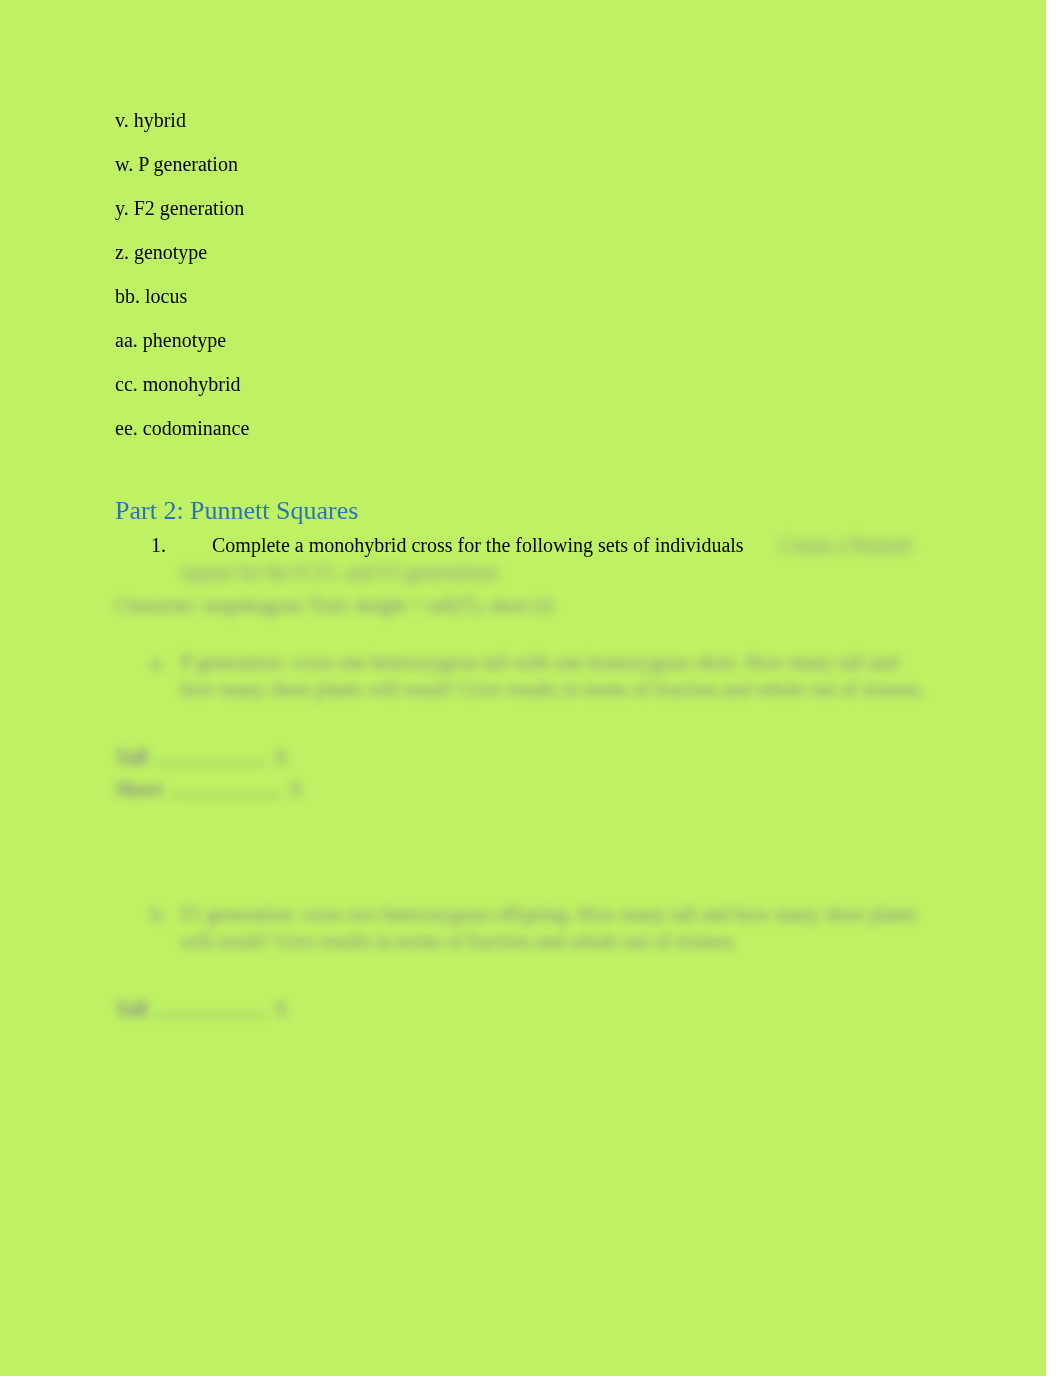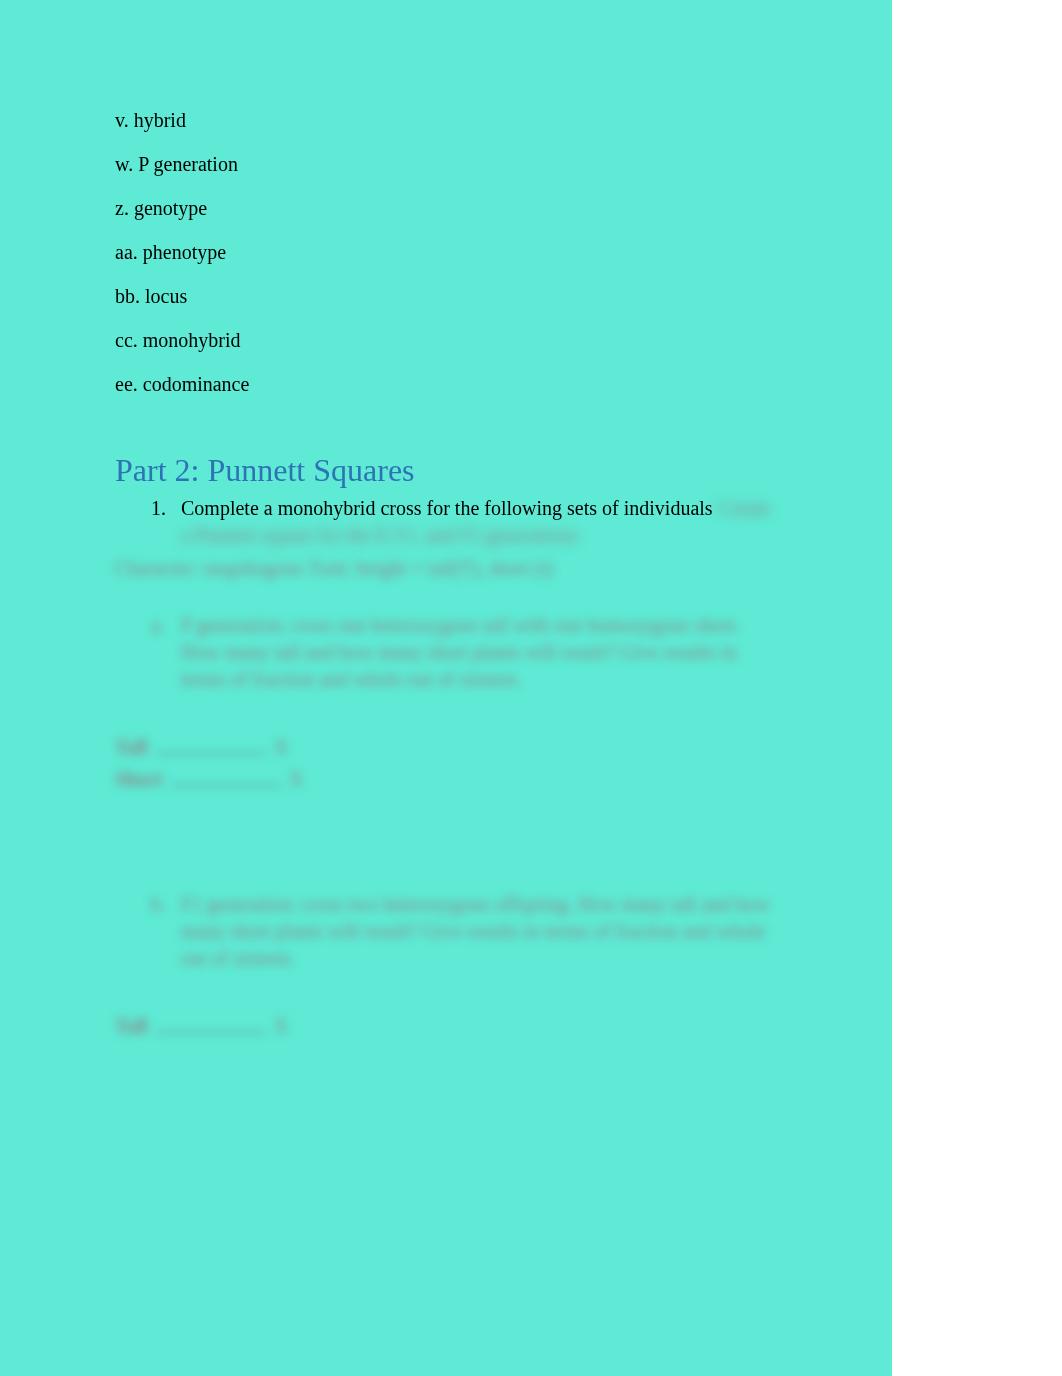--- a/index.html
+++ b/index.html
@@ -2,39 +2,39 @@
 <html><head>
 <meta charset="utf-8">
 <style>
   html, body {
     margin: 0;
     padding: 0;
     background: #ffffff;
     width: 1062px;
   }
   .page {
-    width: 892px;
+    width: 1046px;
     height: 1376px;
-    background: #5eead4;
+    background: #bef264;
     font-family: "Times New Roman", Times, serif;
     color: #000000;
     position: relative;
     box-sizing: border-box;
     padding: 110px 115px 0 115px;
   }
   .term-list {
     font-size: 20px;
     line-height: 1.0;
   }
   .term-item {
     margin-bottom: 24px;
   }
   .section-heading {
     color: #2e74b5;
-    font-size: 32px;
+    font-size: 26px;
     font-weight: normal;
     margin-top: 58px;
     margin-bottom: 6px;
   }
   .num-list {
     font-size: 20px;
     margin: 0;
     padding: 0;
   }
   .num-item {
@@ -45,20 +45,21 @@
   .num-item .num-mark {
     width: 30px;
     flex-shrink: 0;
   }
   .num-item .num-body {
     flex: 1;
   }
   .instruction-line {
     font-size: 20px;
     line-height: 1.35;
+    margin-left: 31px;
   }
   .blur-strong {
     filter: blur(6px);
     color: #888;
   }
   .blur-med {
     filter: blur(5px);
     color: #888;
   }
   .blur-row {
@@ -106,23 +107,24 @@
   }
 </style>
 </head>
 <body>
 
 <div class="page">
 
   <div class="term-list">
     <div class="term-item">v. hybrid</div>
     <div class="term-item">w. P generation</div>
+    <div class="term-item">y. F2 generation</div>
     <div class="term-item">z. genotype</div>
+    <div class="term-item">bb. locus</div>
     <div class="term-item">aa. phenotype</div>
-    <div class="term-item">bb. locus</div>
     <div class="term-item">cc. monohybrid</div>
     <div class="term-item">ee. codominance</div>
   </div>
 
   <div class="section-heading">Part 2: Punnett Squares</div>
 
   <div class="num-list">
     <div class="num-item">
       <div class="num-mark">1.</div>
       <div class="num-body">

